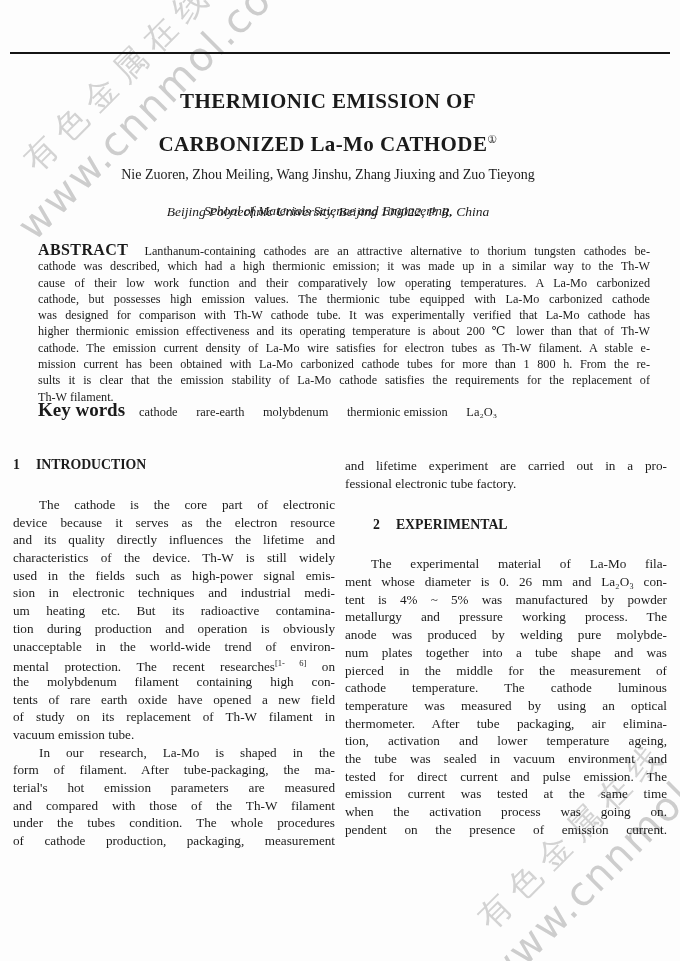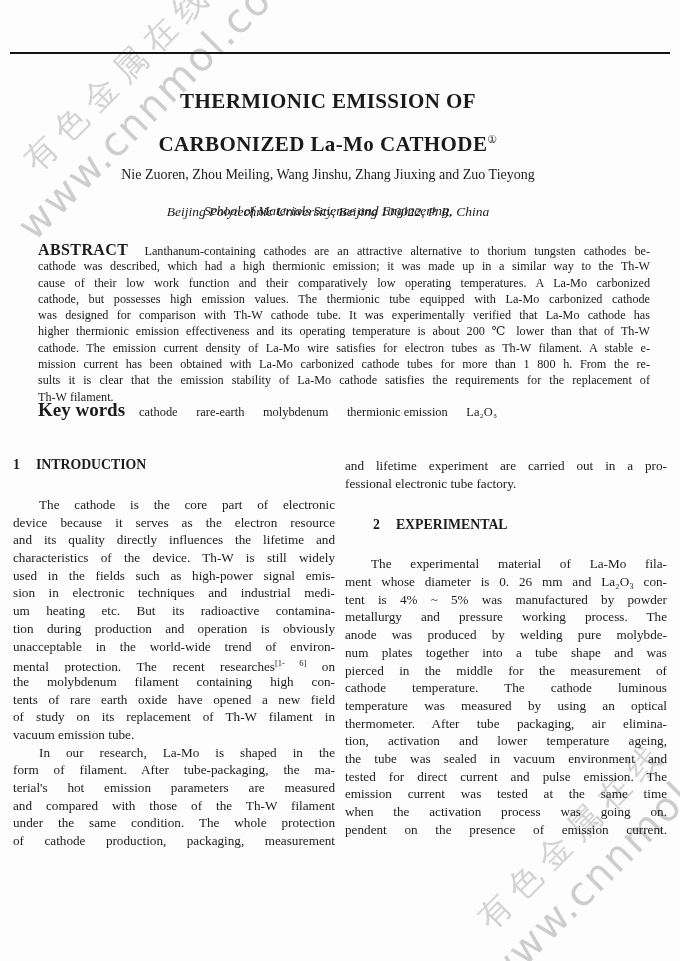--- a/index.html
+++ b/index.html
@@ -116,21 +116,21 @@
         <div class="tline">the molybdenum filament containing high con-</div>
         <div class="tline">tents of rare earth oxide have opened a new field</div>
         <div class="tline">of study on its replacement of Th-W filament in</div>
         <div class="tline last">vacuum emission tube.</div>
       </div>
     <div class="para">
         <div class="tline indent">In our research, La-Mo is shaped in the</div>
         <div class="tline">form of filament. After tube-packaging, the ma-</div>
         <div class="tline">terial's hot emission parameters are measured</div>
         <div class="tline">and compared with those of the Th-W filament</div>
-        <div class="tline">under the same condition. The whole protection</div>
+        <div class="tline">under the tubes condition. The whole procedures</div>
         <div class="tline">of cathode production, packaging, measurement</div>
       </div>
   </div>
 
   <div class="col col-right">
     <div class="para">
         <div class="tline">and lifetime experiment are carried out in a pro-</div>
         <div class="tline last">fessional electronic tube factory.</div>
       </div>
     <div class="sec-h sec-h2">

